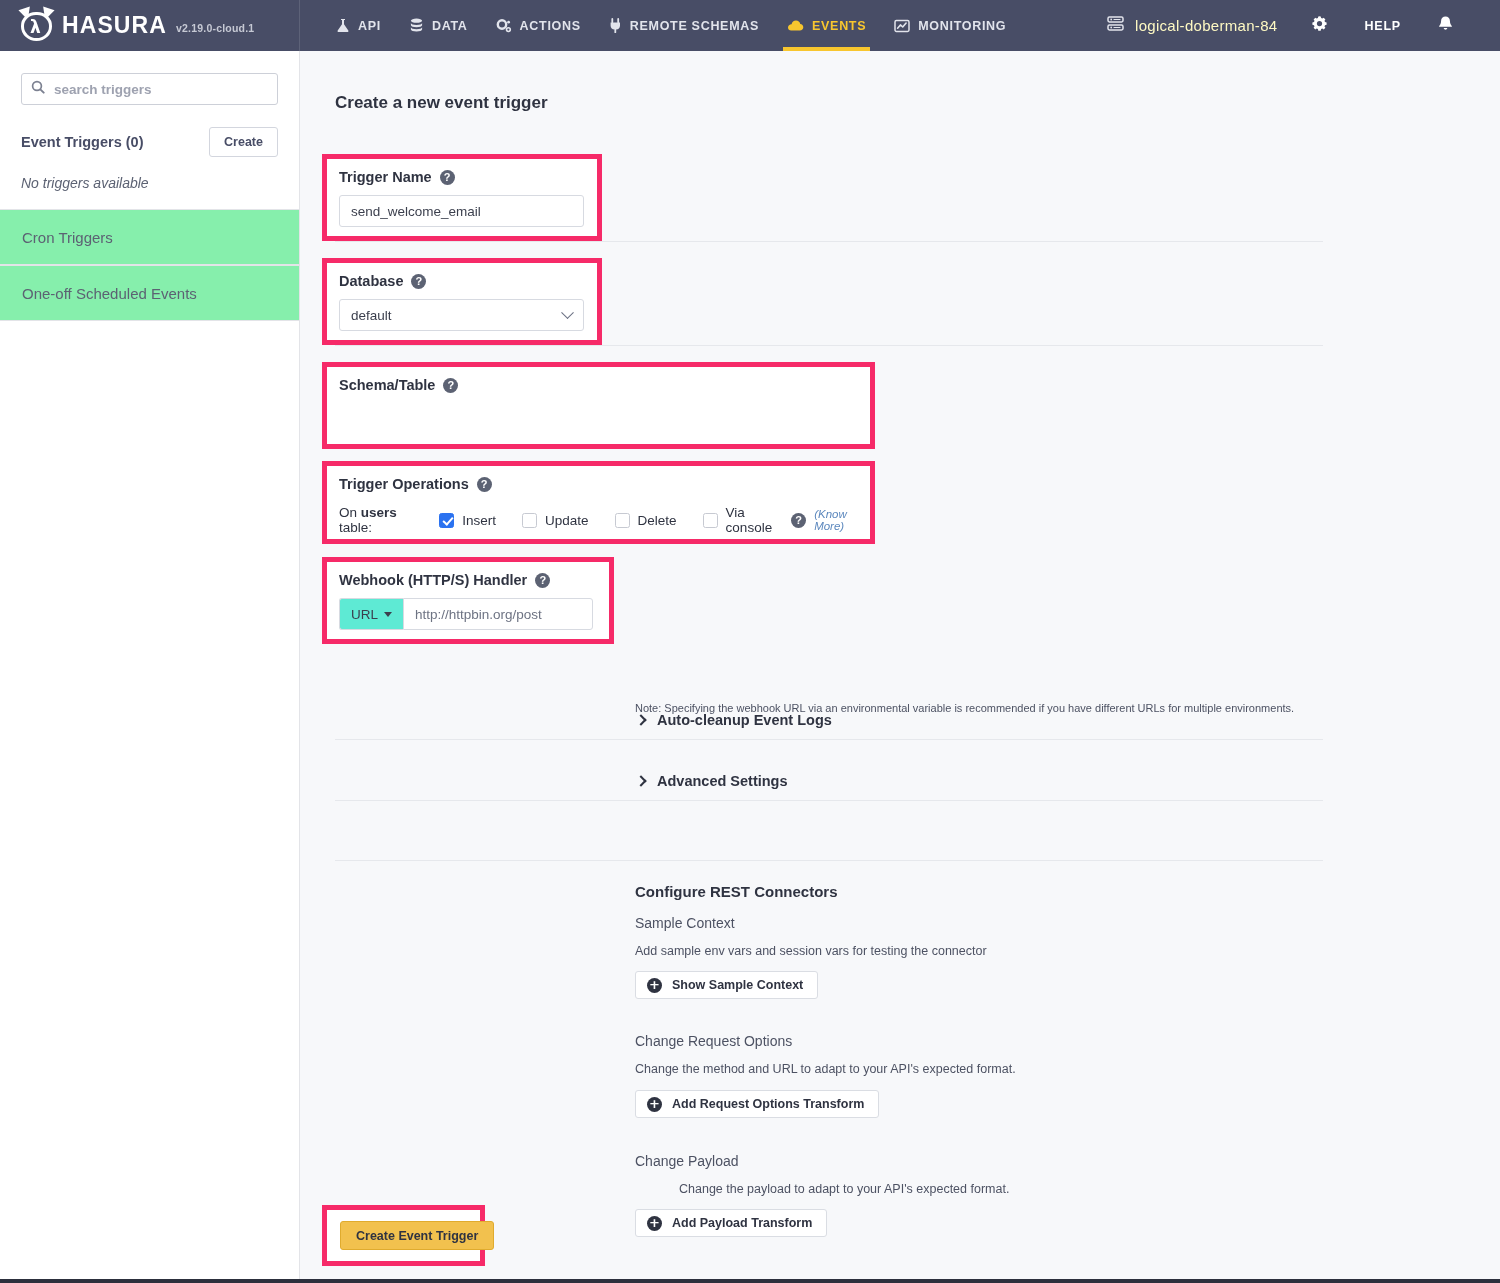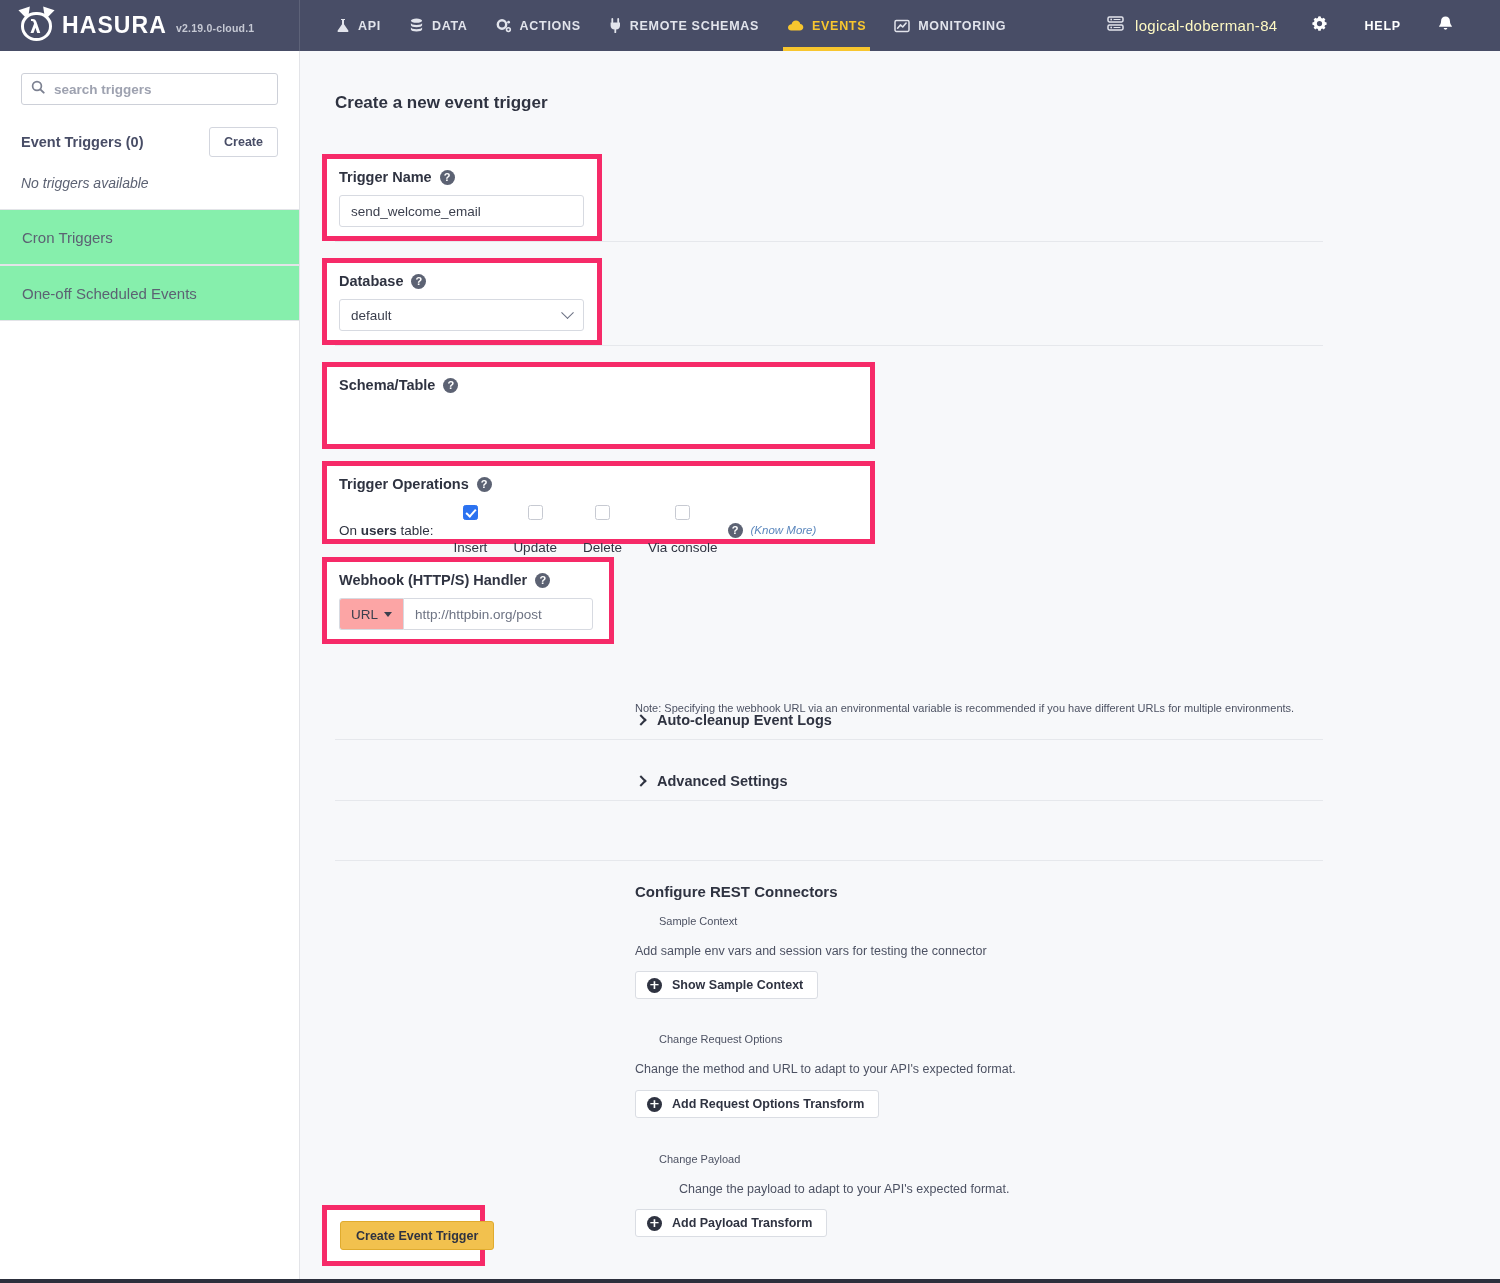--- a/index.html
+++ b/index.html
@@ -190,39 +190,39 @@
   .chev {
     width: 9px; height: 9px; border-right: 1.6px solid #6a7083;
     border-bottom: 1.6px solid #6a7083; transform: rotate(45deg) translate(-2px,-2px);
   }
 
   
   #ops-row {
     display: flex; align-items: center; font-size: 13.5px; color: #2f3341;
   }
   #ops-row .on-table { margin-right: 20px; }
-  .cbx-group { display: flex; align-items: center; gap: 20px; margin-right: 26px; flex-direction: column; }
+  .cbx-group { display: flex; align-items: center; gap: 8px; margin-right: 26px; }
   .cbx {
     width: 15px; height: 15px; border: 1px solid #c7cad2;
     border-radius: 2.5px; background: #fff; display: inline-block;
     cursor: pointer; position: relative; flex: 0 0 auto;
   }
   .cbx.checked { background: #2b72f0; border-color: #2b72f0; }
   .cbx.checked::after {
     content: ""; position: absolute; left: 4.5px; top: 1.3px;
     width: 4px; height: 8px; border-right: 2px solid #fff;
     border-bottom: 2px solid #fff; transform: rotate(42deg);
   }
   #know-more { color: #5b87bd; font-size: 11.5px; font-style: italic; cursor: pointer; }
 
   
   #wh-input-wrap { display: flex; height: 32px; }
   #wh-prefix {
     border: 1px solid #d7dae1; border-right: 0;
-    border-radius: 3px 0 0 3px; background: #fca5a5;
+    border-radius: 3px 0 0 3px; background: #5eead4;
     display: flex; align-items: center; gap: 6px;
     padding: 0 11px; font-size: 13.5px; color: #3b3f4d; cursor: pointer;
   }
   .caret-dn {
     width: 0; height: 0; border-left: 4px solid transparent;
     border-right: 4px solid transparent; border-top: 5px solid #3b3f4d;
   }
   #wh-url {
     flex: 1; border: 1px solid #d7dae1; border-radius: 0 3px 3px 0;
     background: #fff; display: flex; align-items: center;
@@ -245,21 +245,21 @@
     margin-left: 2px;
   }
 
   
   #rest-title {
     position: absolute; left: 335px; top: 832px;
     font-size: 15px; font-weight: bold; color: #2f3341;
   }
   .sub-head {
     position: absolute; left: 335px;
-    font-size: 11px; color: #4d5263; margin-left: 24px;
+    font-size: 14px; color: #4d5263;
   }
   .sub-desc {
     position: absolute; left: 335px;
     font-size: 12.5px; color: #4d5263;
   }
   .plus-btn {
     position: absolute; left: 335px;
     height: 28px; border: 1px solid #dadde3; border-radius: 3px;
     background: #fff; display: inline-flex; align-items: center; gap: 10px;
     padding: 0 14px 0 11px; font-size: 12.5px; font-weight: bold;

